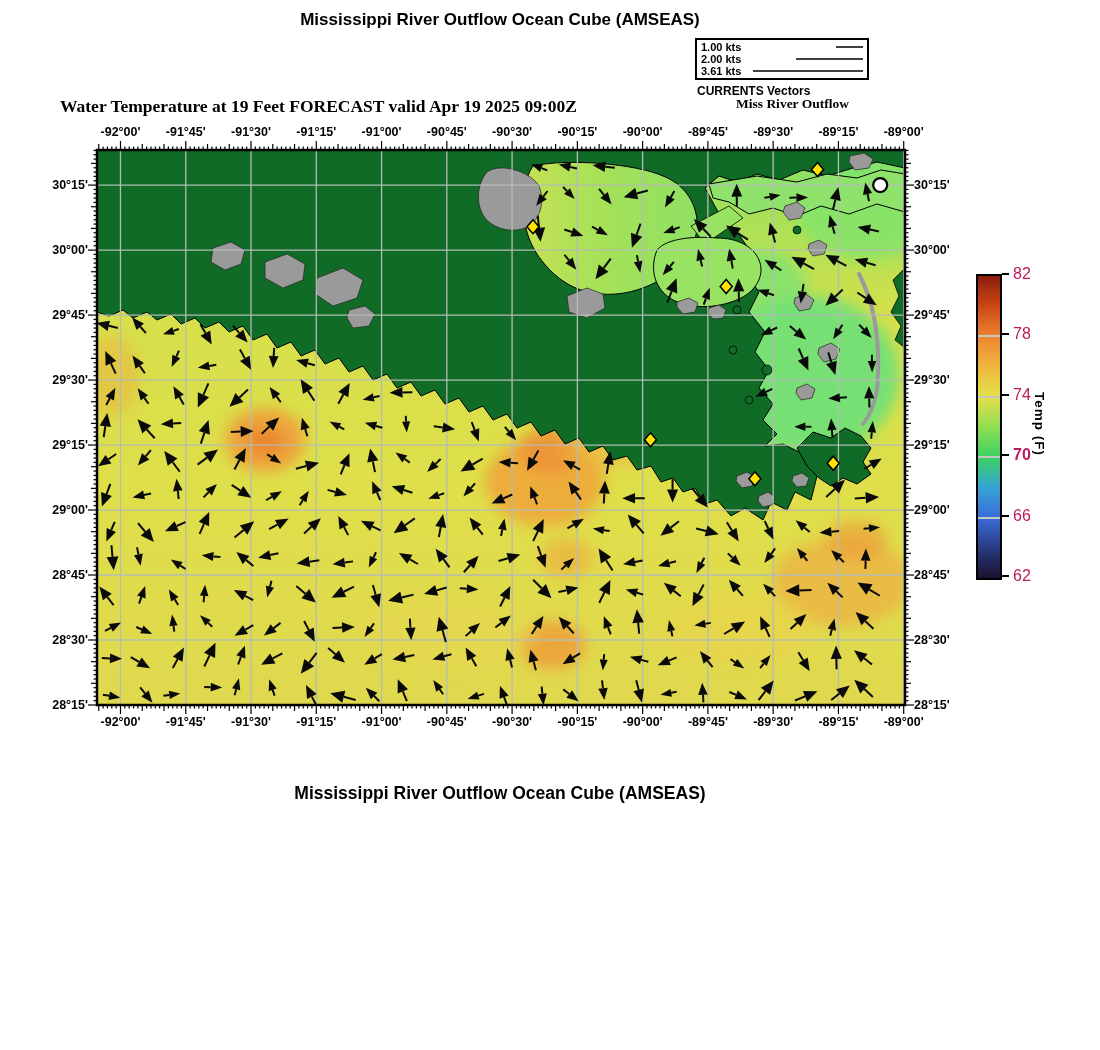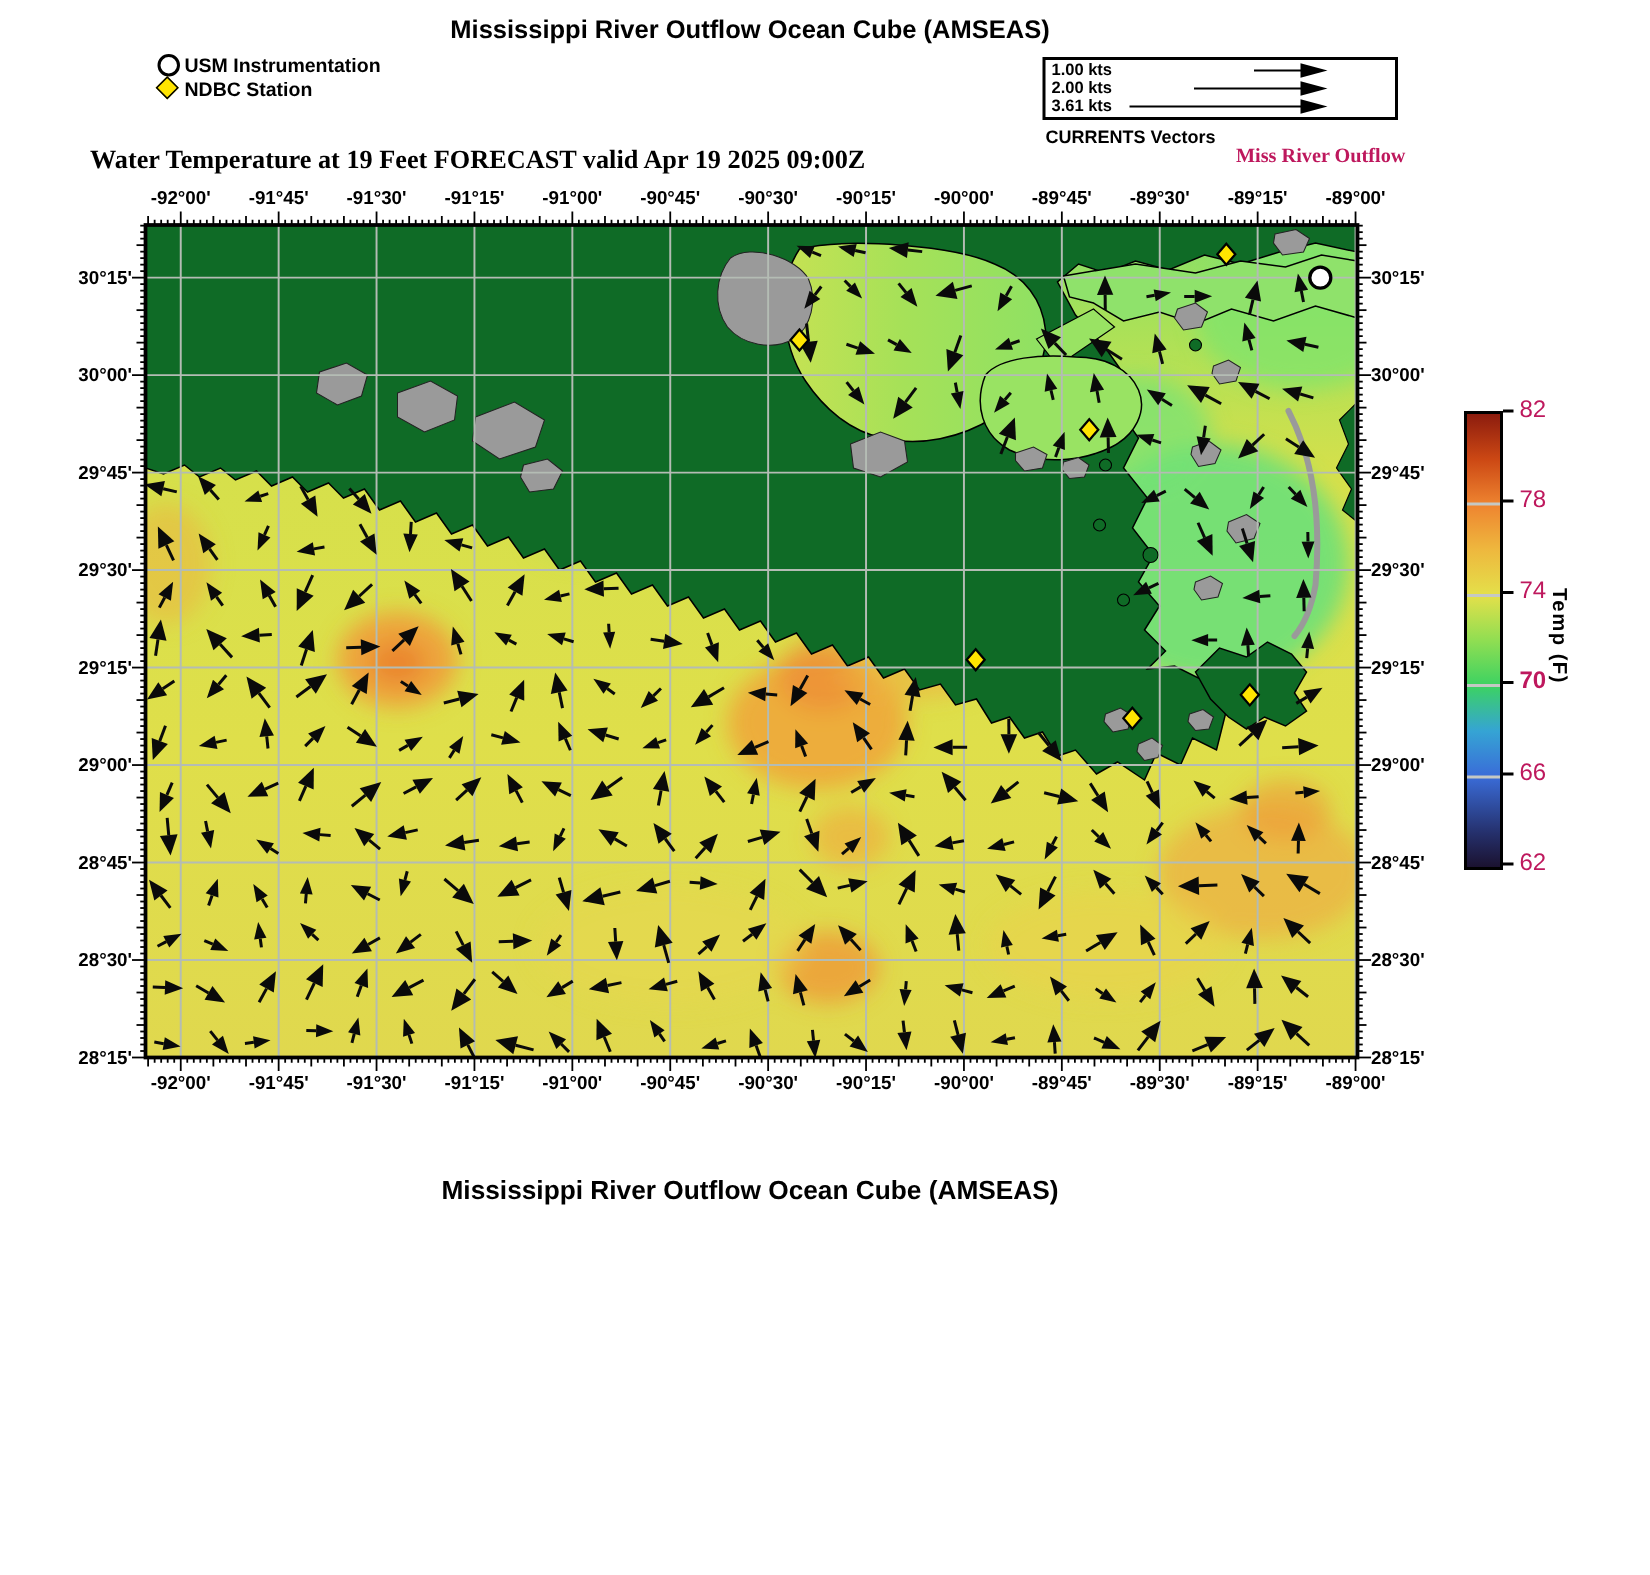--- a/index.html
+++ b/index.html
@@ -4,64 +4,50 @@
 <style>
   html,body{margin:0;padding:0;background:#fff;}
   .figure{position:relative;width:1100px;height:1050px;background:#ffffff;overflow:hidden;
           font-family:"Liberation Sans",sans-serif;padding-left:21px;}
   .title-top,.title-bottom{position:absolute;left:60px;width:880px;text-align:center;
           font-size:17px;font-weight:bold;color:#000;}
   .title-top{top:10px;}
   .title-bottom{top:783px;font-size:17.5px;}
   .subtitle{position:absolute;left:60px;width:880px;top:96px;
           font-family:"Liberation Serif",serif;font-weight:bold;font-size:17.5px;color:#000;}
-  .region-label{position:absolute;left:824px;top:96px;font-family:"Liberation Serif",serif;
-          font-weight:bold;font-size:13.5px;color:#be185d;}
+  .region-label{position:absolute;left:736px;top:96px;font-family:"Liberation Serif",serif;
+          font-weight:bold;font-size:13.5px;color:#000000;}
   .legend{position:absolute;left:105px;top:35px;}
   .legend-row{display:flex;align-items:center;height:16px;}
   .legend-marker{width:14px;height:14px;margin-right:4px;position:relative;flex:0 0 14px;}
   .legend-circle{width:11px;height:11px;border:2px solid #000;border-radius:50%;background:#fff;
           position:absolute;top:0;left:0;}
   .legend-diamond{width:9px;height:9px;border:1.5px solid #000;background:#ffe400;
           transform:rotate(45deg);position:absolute;top:1px;left:1px;}
   .legend-label{font-size:13px;font-weight:bold;color:#000;white-space:nowrap;}
-  .vlegend{position:absolute;left:695px;top:38px;width:237px;height:42px;background:#fff;
+  .vlegend{position:absolute;left:695px;top:38px;width:174px;height:42px;background:#fff;
           border:2.5px solid #000;box-sizing:border-box;padding:1px 4px;}
   .vlegend-row{display:flex;align-items:center;height:12px;}
   .vlegend-label{font-size:11px;font-weight:bold;width:48px;flex:0 0 48px;line-height:11px;}
   .vlegend-arrow{flex:1;height:12px;}
   .vlegend-caption{position:absolute;left:697px;top:84px;font-size:12px;font-weight:bold;color:#000;}
   .colorbar{position:absolute;left:976px;top:274px;width:22px;height:302px;border:2px solid #000;}
   .cbar-line{position:absolute;left:0;width:22px;height:2px;background:#c4c8c4;}
   .cbar-tick{position:absolute;left:1002px;width:7px;height:2px;background:#000;}
   .cbar-label{position:absolute;left:1013px;transform:translateY(-51%);font-size:16px;color:#be185d;}
   .temp-label{position:absolute;left:1032px;top:424px;transform:translate(0,-50%);
           writing-mode:vertical-rl;font-size:13.5px;font-weight:bold;color:#000;letter-spacing:1px;}
   #map-svg{position:absolute;left:40px;top:118px;}
 </style>
 </head>
 <body>
 
 <div class="figure">
   <div class="title-top">Mississippi River Outflow Ocean Cube (AMSEAS)</div>
 
-  <div class="legend">
-    <div class="legend-row">
-      <span class="legend-marker">
-          <span class="legend-circle"></span>
-        </span>
-      <span class="legend-label">USM Instrumentation</span>
-    </div>
-    <div class="legend-row">
-      <span class="legend-marker">
-          <span class="legend-diamond"></span>
-        </span>
-      <span class="legend-label">NDBC Station</span>
-    </div>
-  </div>
 
   <div class="vlegend" id="vlegend">
       <div class="vlegend-row">
         <span class="vlegend-label">1.00 kts</span>
         <svg width="138" height="12" class="vlegend-arrow">
           <line x1="87" y1="6" x2="122" y2="6" stroke="#000" stroke-width="1.4"></line>
           <polygon points="118,1.2 136,6 118,10.8" fill="#000"></polygon>
         </svg>
       </div>
       <div class="vlegend-row">

